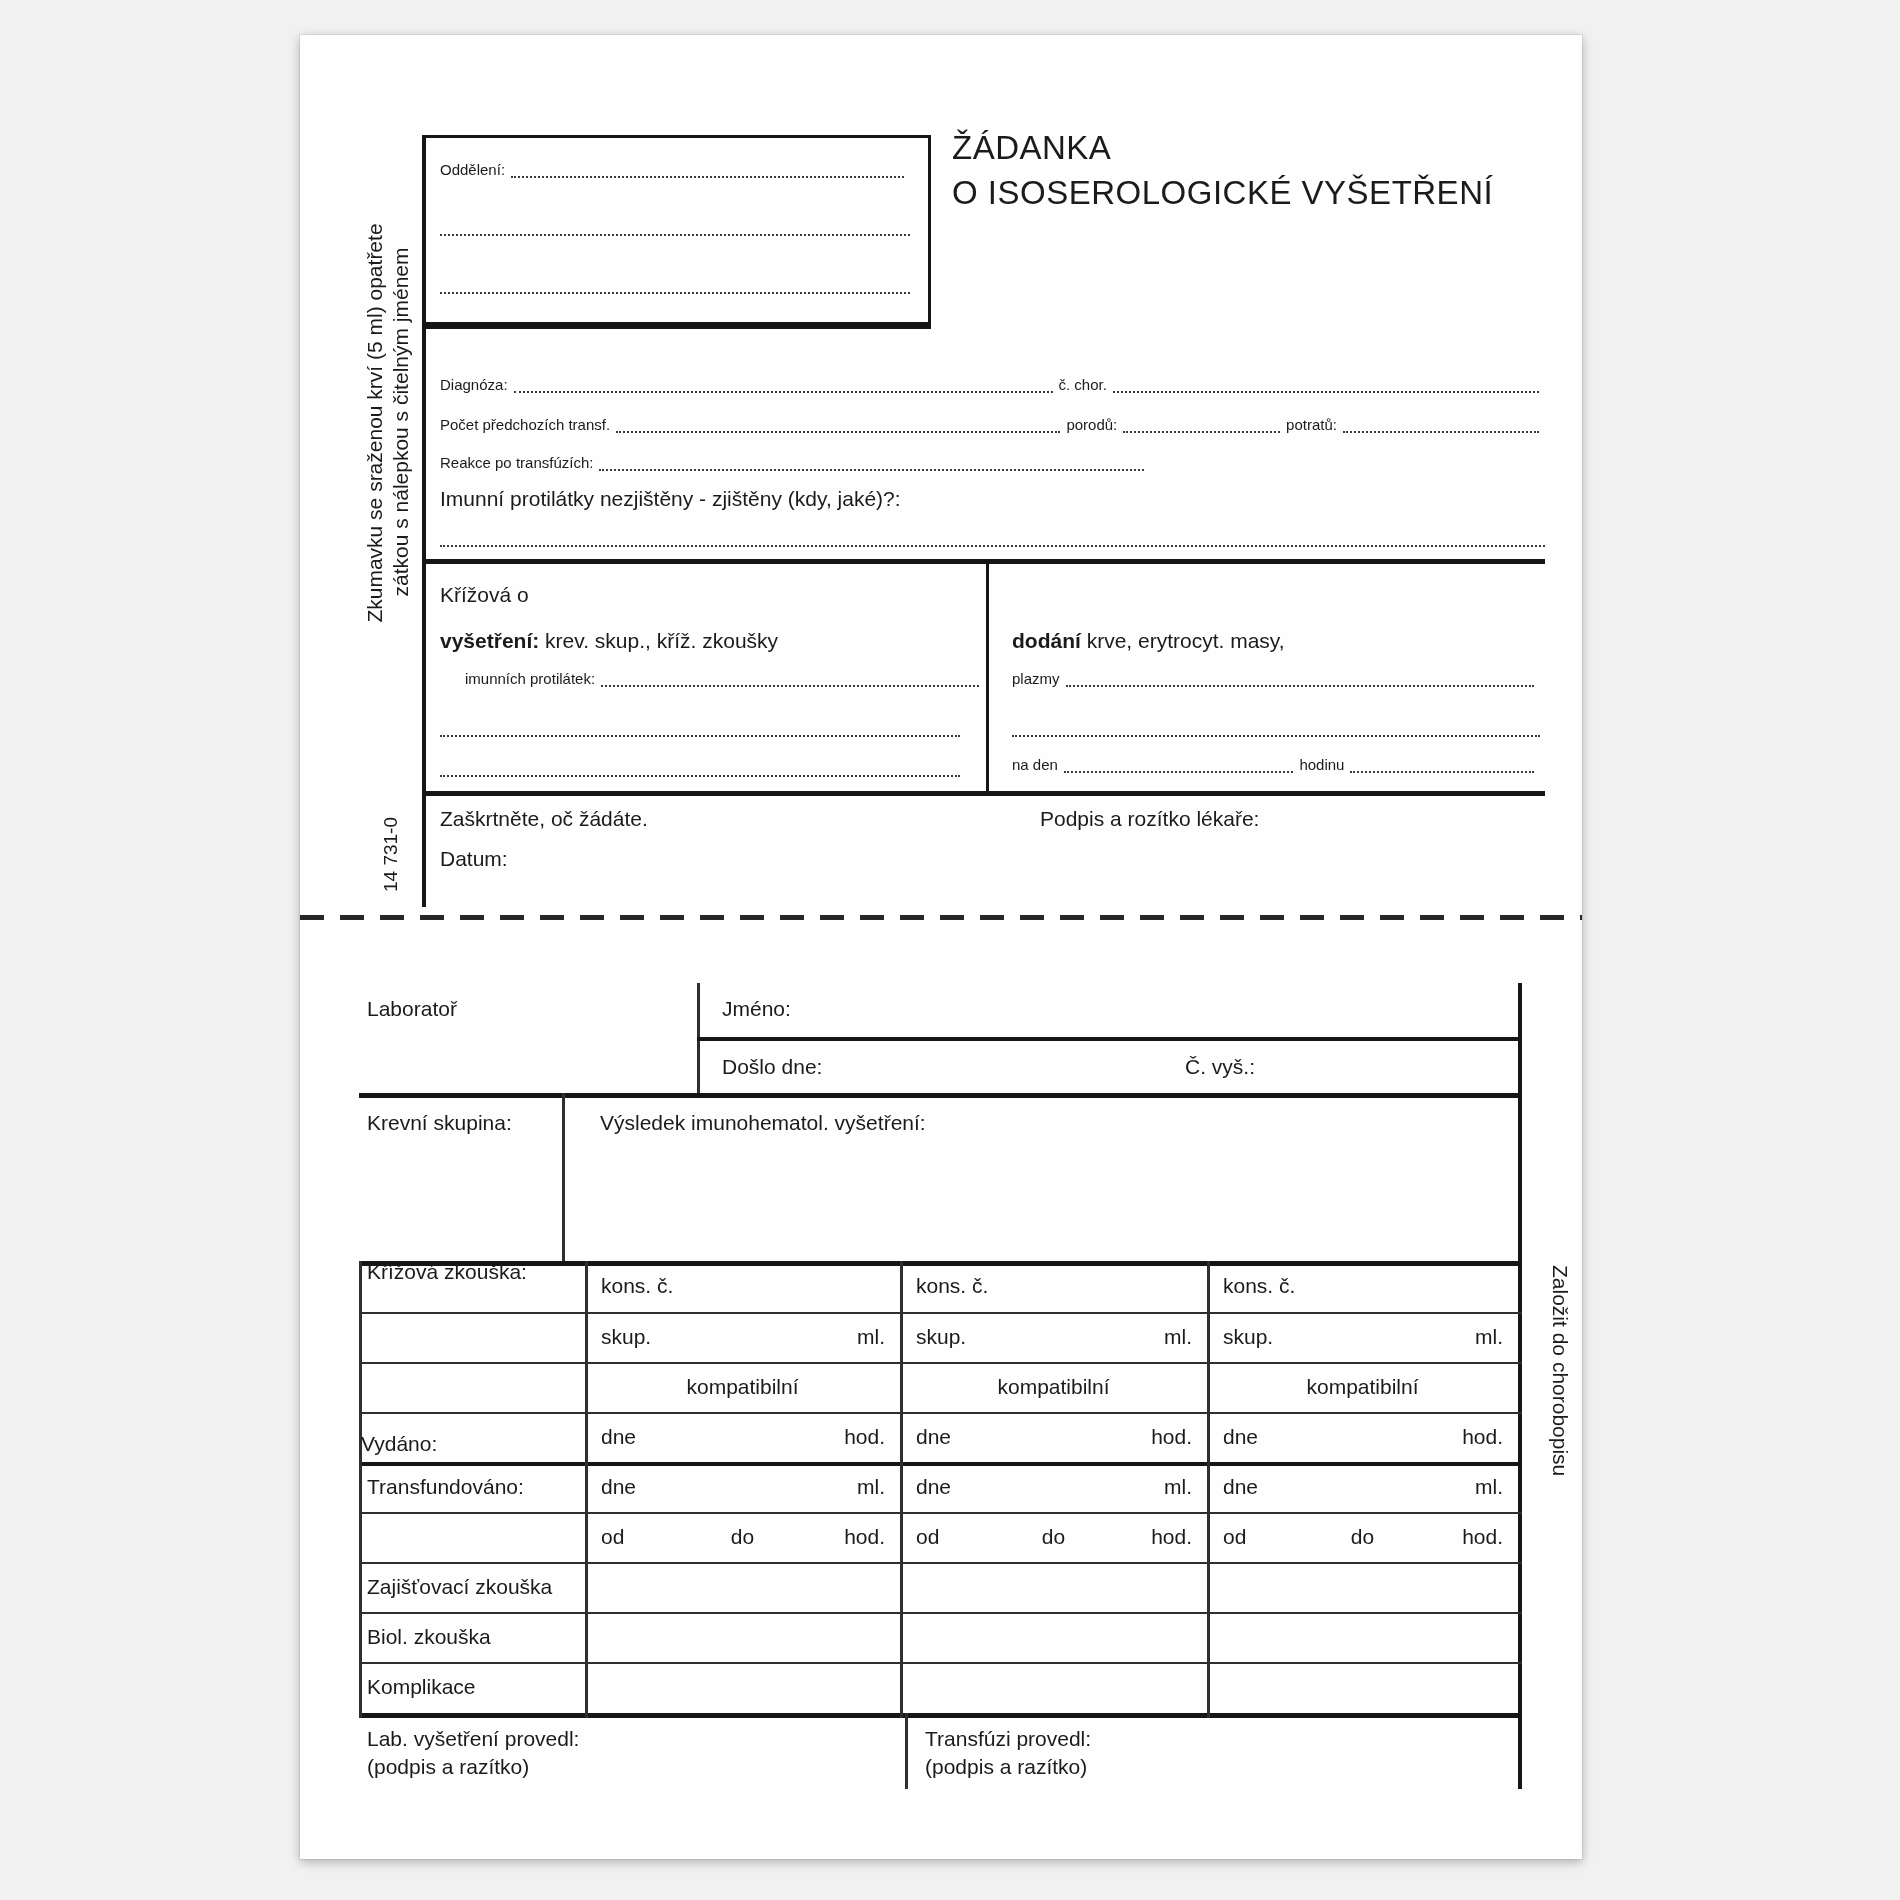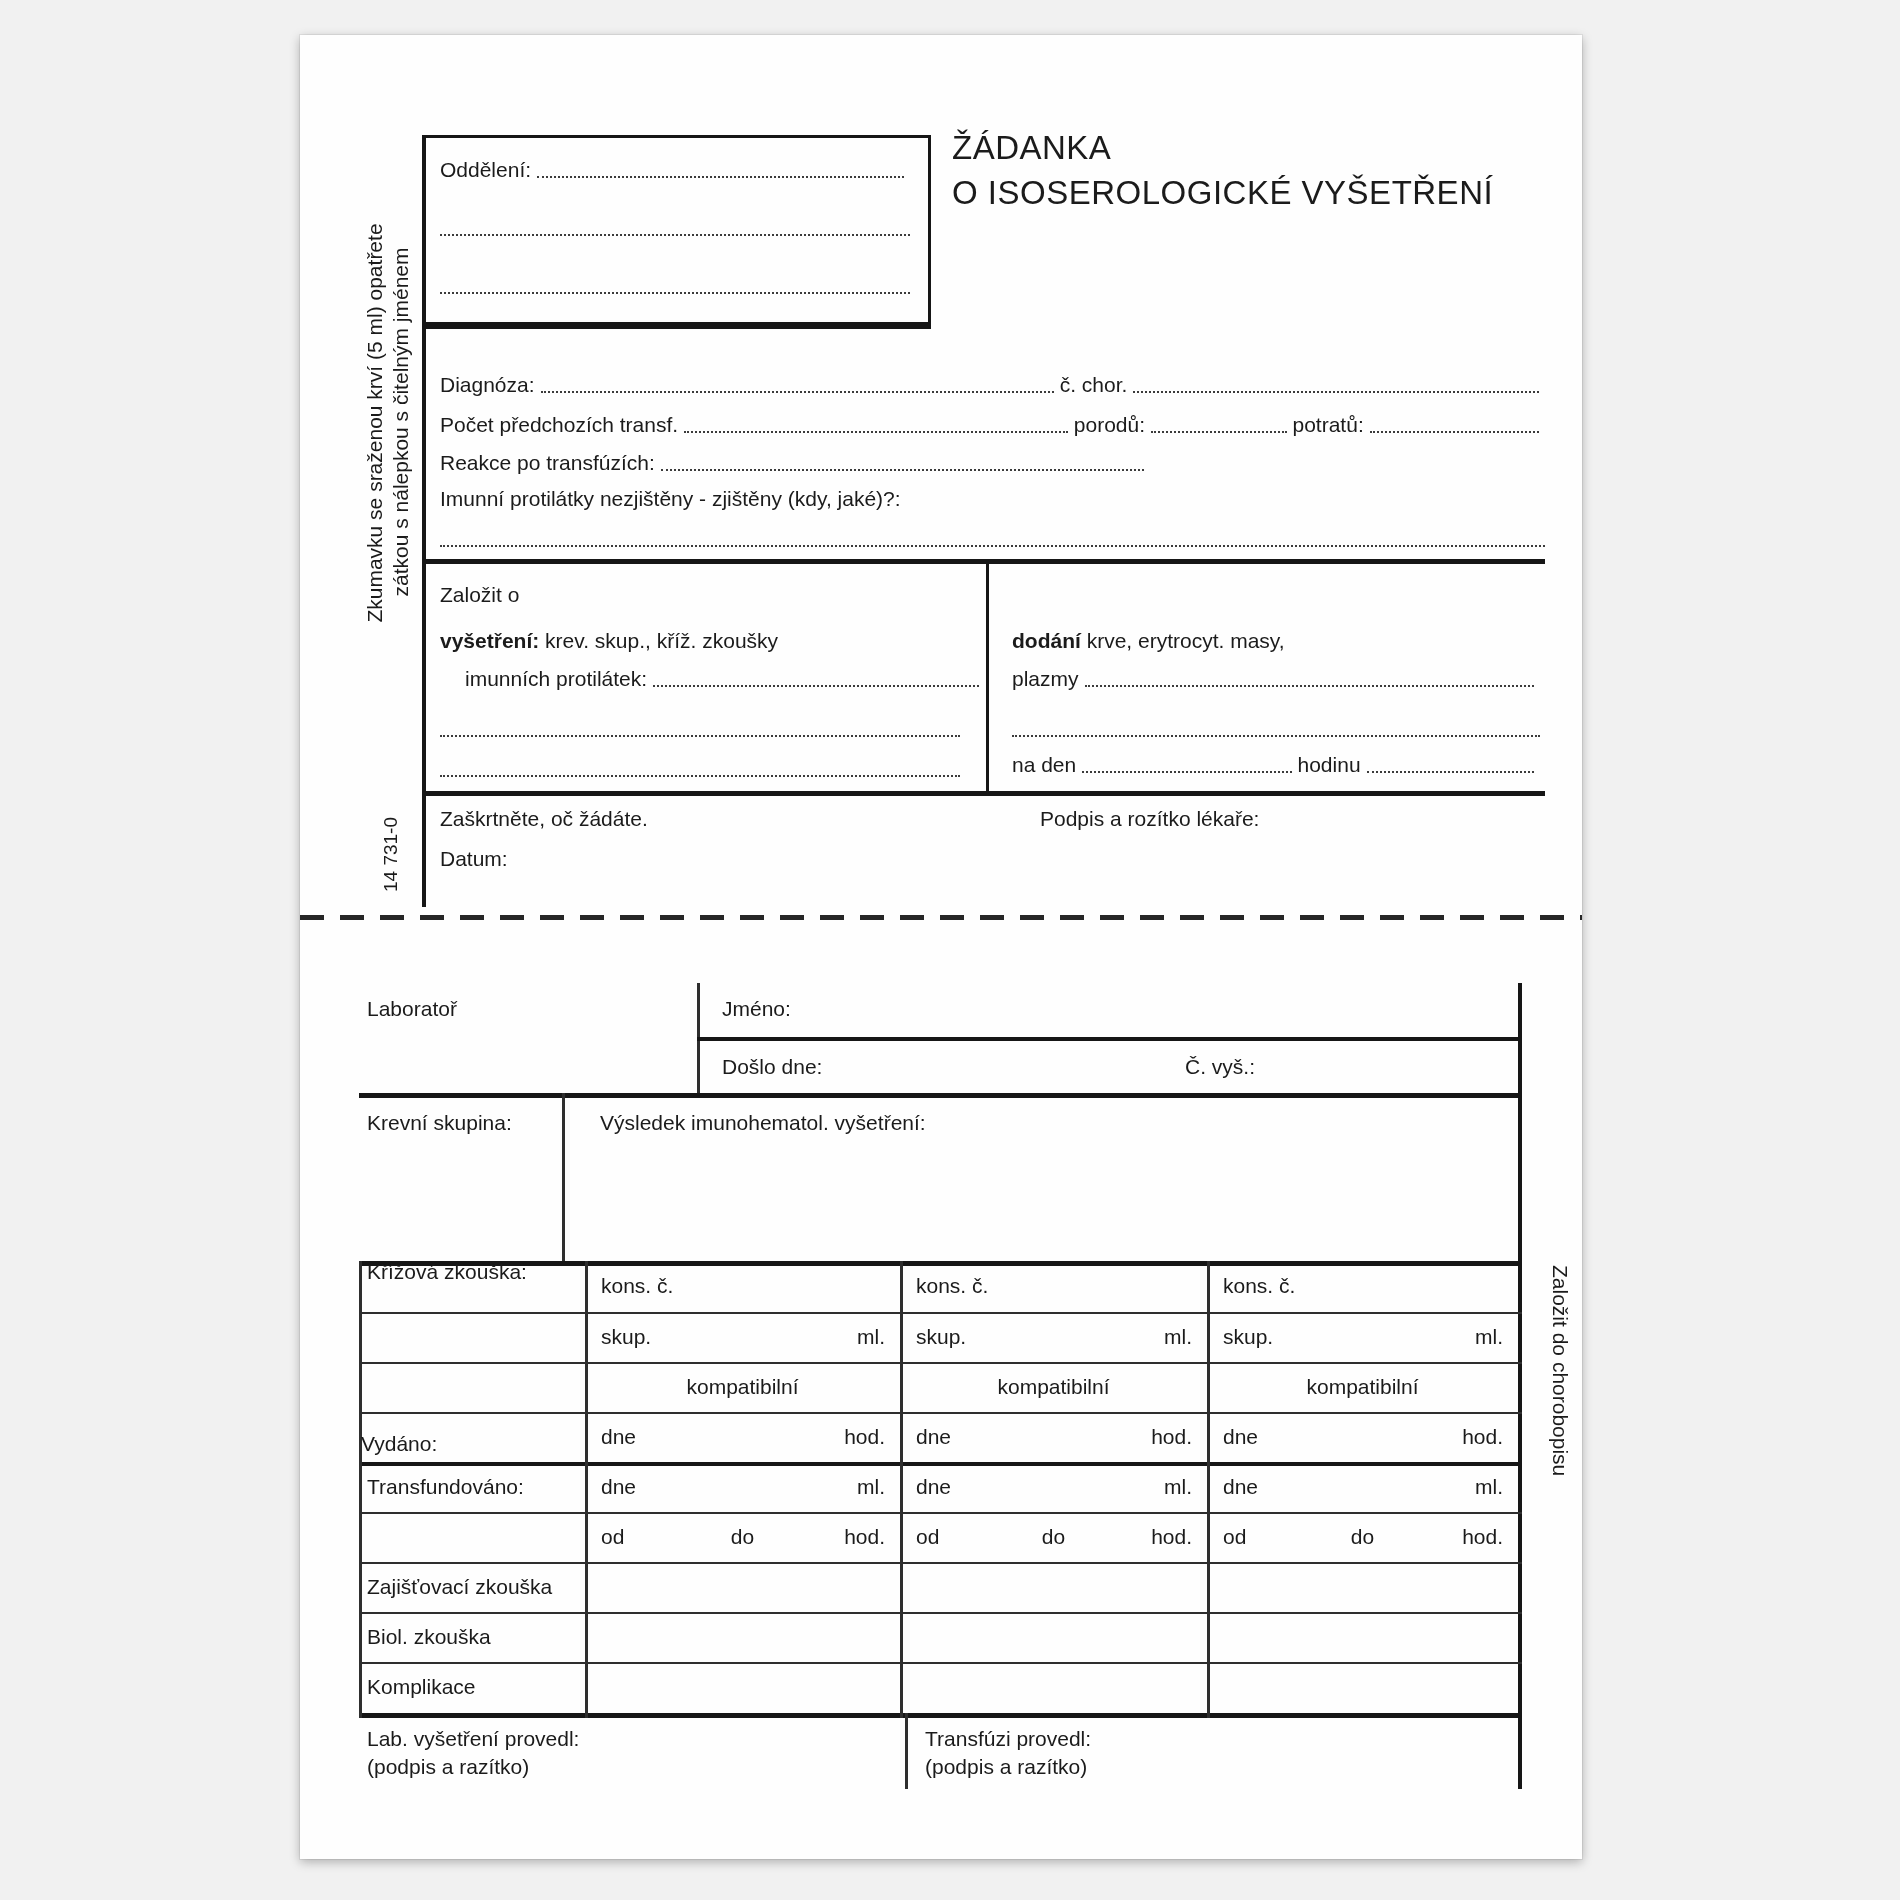--- a/index.html
+++ b/index.html
@@ -16,21 +16,21 @@
     width:1282px;height:1824px;
     background:#fefefe;
     box-shadow:0 3px 10px rgba(0,0,0,.28), 0 0 0 1px #e2e2e2;
   }
   .t{position:absolute;font-size:21px;line-height:24px;white-space:nowrap;}
   .b{font-weight:700;}
   .hl{position:absolute;background:#161616;}
   .vl{position:absolute;background:#161616;}
   .thin{background:#2e2e2e;}
   .drow{position:absolute;border-bottom:2px dotted #3b3b3b;height:24px;}
-  .frow{position:absolute;display:flex;align-items:flex-end;font-size:21px;line-height:24px;height:26px;}
+  .frow{position:absolute;display:flex;align-items:flex-end;font-size:15px;line-height:24px;height:26px;}
   .frow span{white-space:nowrap;}
   .dots{flex-grow:1;border-bottom:2px dotted #3b3b3b;margin:0 6px 4px 6px;height:0;}
   .title{position:absolute;font-size:33px;line-height:45px;letter-spacing:.5px;white-space:nowrap;}
   .vrotL{position:absolute;transform:rotate(-90deg);transform-origin:0 0;white-space:nowrap;
          font-size:21px;line-height:26px;text-align:center;}
   .vrotR{position:absolute;transform:rotate(90deg);transform-origin:0 0;white-space:nowrap;
          font-size:21px;line-height:24px;}
   .dash{position:absolute;height:5px;
         background:repeating-linear-gradient(90deg,#262626 0 24px,rgba(0,0,0,0) 24px 40px);}
   .cellL{position:absolute;font-size:21px;white-space:nowrap;}
@@ -87,21 +87,21 @@
   </div>
 
   <div class="t" style="left:140px;top:452px;">Imunní protilátky nezjištěny - zjištěny (kdy, jaké)?:</div>
 
   <div class="drow" style="left:140px;width:1105px;top:486px;"></div>
 
   <div class="hl" style="left:122px;top:524px;width:1123px;height:5px;"></div>
 
   <div class="vl" style="left:686px;top:524px;width:3px;height:235px;"></div>
 
-  <div class="t" style="left:140px;top:548px;">Založit o</div>
+  <div class="t" style="left:140px;top:548px;">Křížová o</div>
 
   <div class="t" style="left:140px;top:594px;">
     <span class="b">vyšetření:</span>
     <span>krev. skup., kříž. zkoušky</span>
   </div>
 
   <div class="frow" style="left:140px;width:520px;top:630px;margin-left:25px;">
     <span>imunních protilátek:</span>
     <div class="dots"></div>
   </div>

